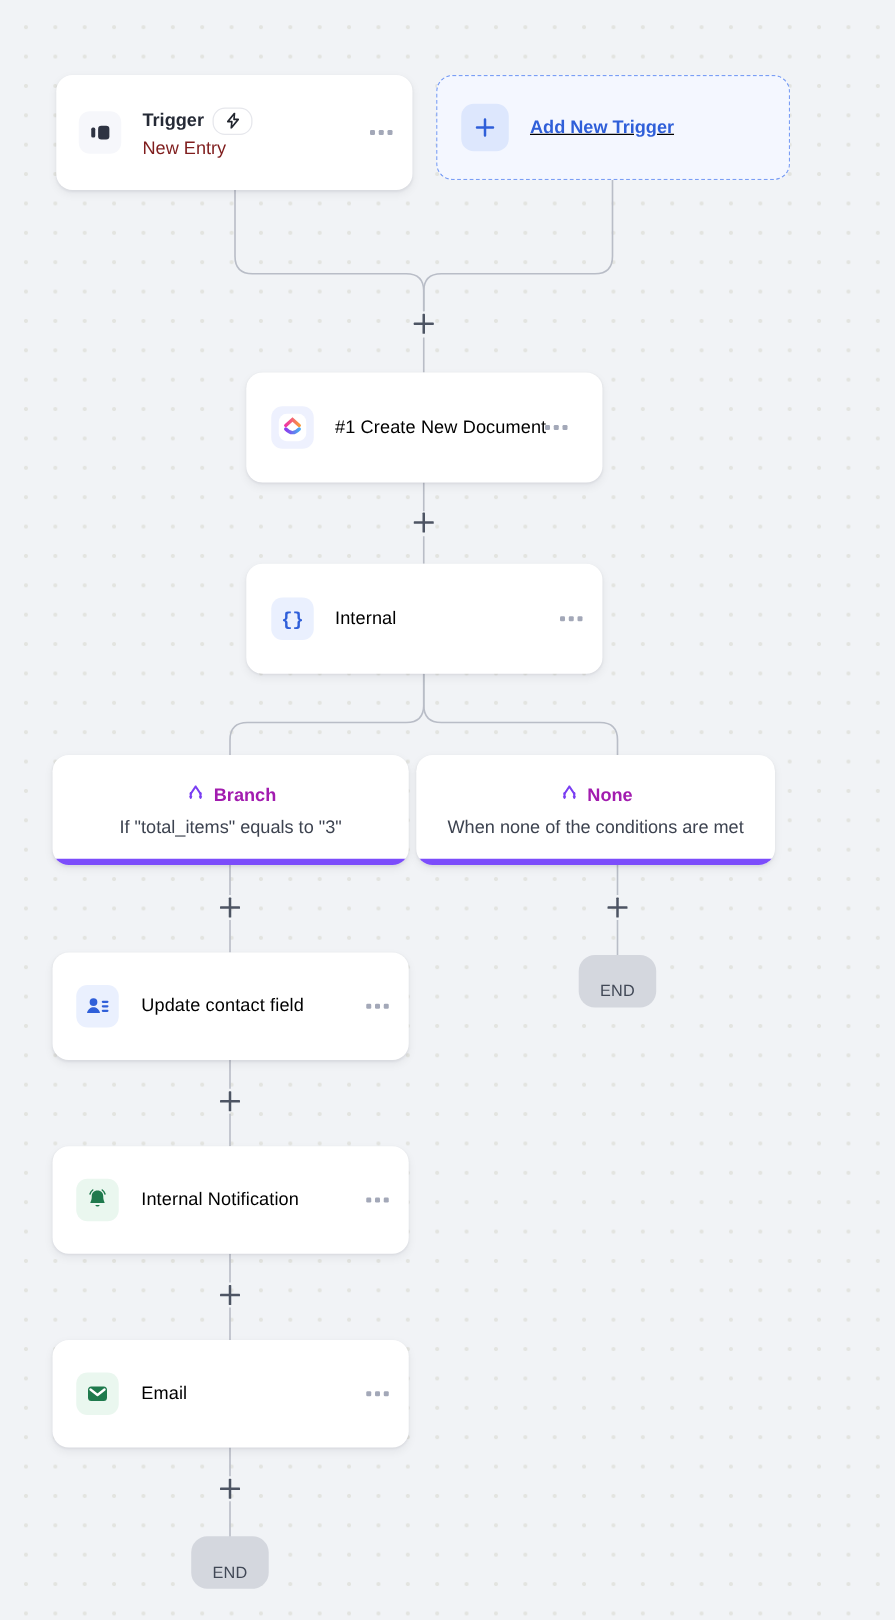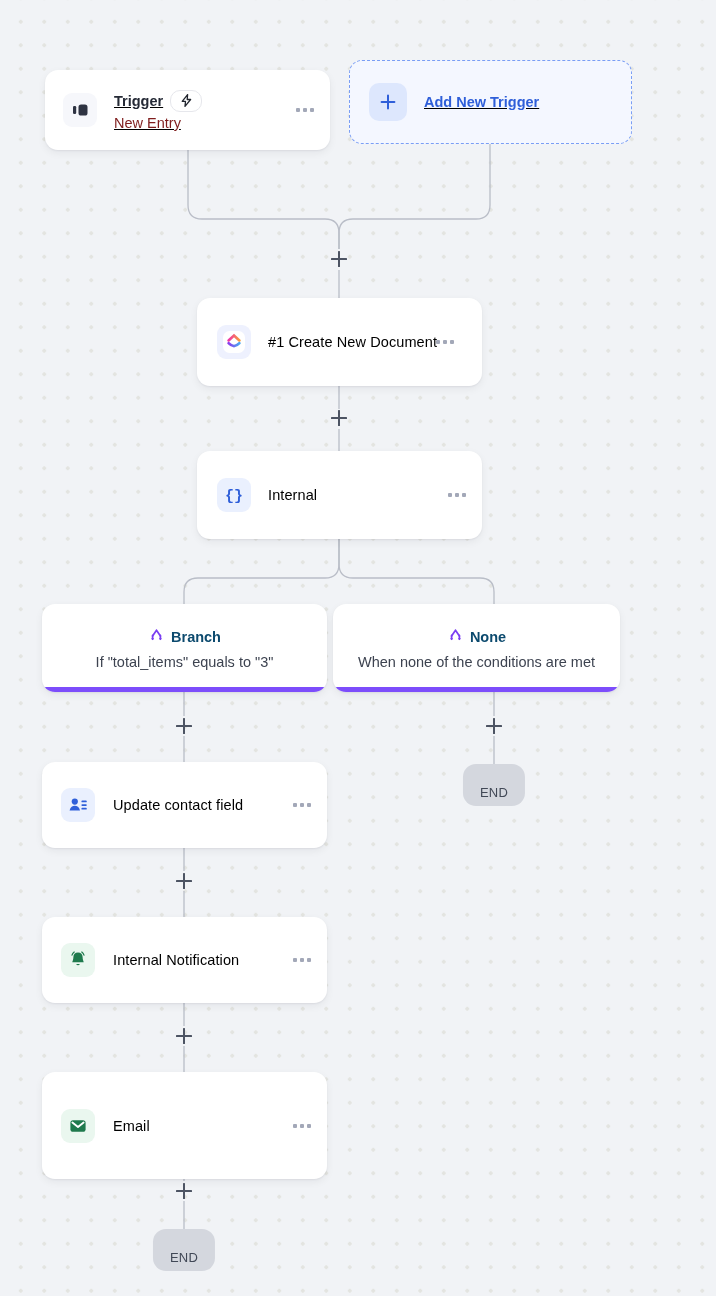--- a/index.html
+++ b/index.html
@@ -78,22 +78,22 @@
   }
   .dots-menu i {
     display: block;
     width: 4px; height: 4px;
     border-radius: 1px;
     background: #a3a8b8;
   }
 
   
   #trigger-card {
-    left: 45px; top: 70px;
-    width: 285px; height: 80px; text-decoration: underline;
+    left: 45px; top: 60px;
+    width: 285px; height: 92px;
   }
   #trigger-card .row { padding-left: 18px; }
   .trig-text { margin-left: 17px; }
   .trig-line1 {
     display: flex;
     align-items: center;
     gap: 7px;
   }
   .trig-name {
     font-size: 14.5px;
@@ -177,32 +177,32 @@
 
   .branch-head {
     display: flex;
     align-items: center;
     gap: 6px;
     margin-bottom: 6px;
   }
   .branch-name {
     font-size: 14.5px;
     font-weight: bold;
-    color: #0c4a6e;
+    color: #a21caf;
   }
   .branch-desc {
     font-size: 14.5px;
     color: #3d4350;
     text-align: center;
   }
 
   
   #update-contact-card { left: 42px; top: 762px; width: 285px; height: 86px; }
   #notification-card   { left: 42px; top: 917px; width: 285px; height: 86px; }
-  #email-card          { left: 42px; top: 1072px; width: 285px; height: 107px; }
+  #email-card          { left: 42px; top: 1072px; width: 285px; height: 86px; }
   #update-contact-card .row,
   #notification-card .row,
   #email-card .row { padding-left: 19px; }
   #update-contact-card .node-title,
   #notification-card .node-title,
   #email-card .node-title { margin-left: 18px; }
 
   
   .plus-btn {
     position: absolute;

